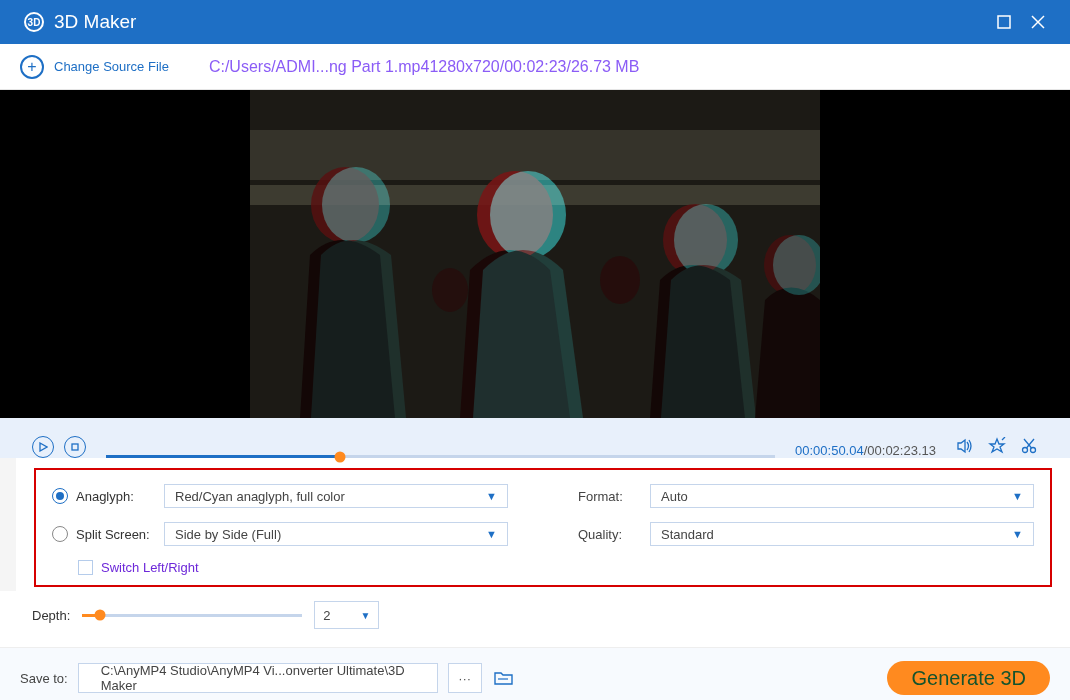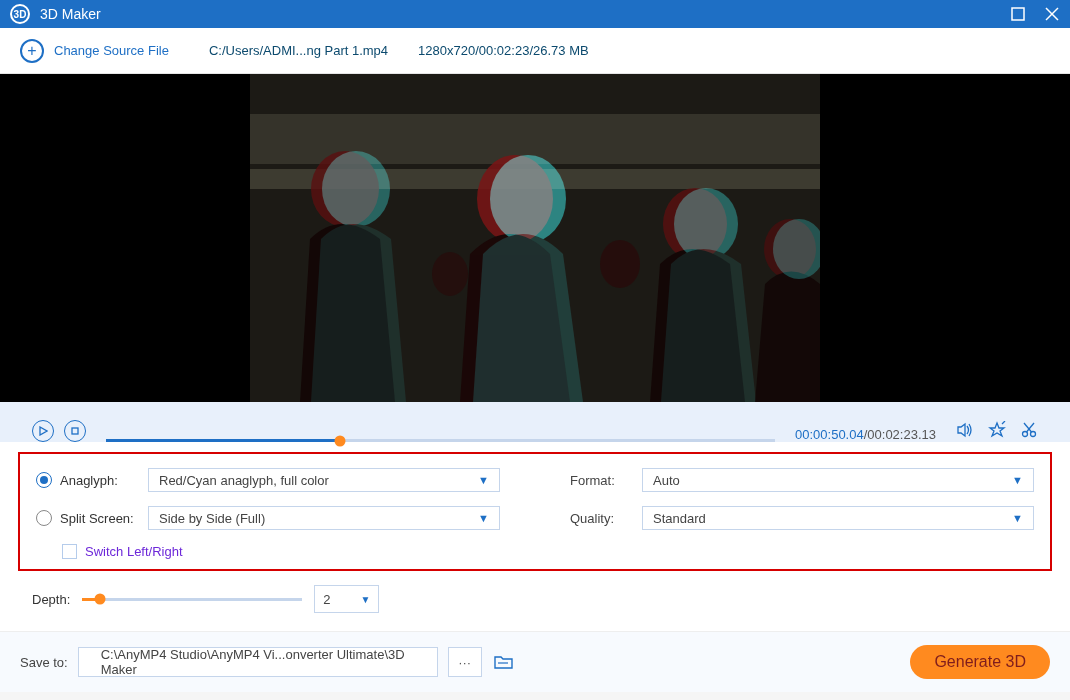--- a/index.html
+++ b/index.html
@@ -1,48 +1,48 @@
 <!DOCTYPE html>
 <html><head>
 <meta charset="utf-8">
 <style>
 * { box-sizing: border-box; margin: 0; padding: 0; font-family: -apple-system, "Segoe UI", Arial, sans-serif; }
 body { width: 1070px; height: 700px; background: #f5f5f5; font-size: 13px; color: #333; overflow: hidden; }
 
 
-.titlebar { background: #1e6fc5; height: 28px; display: flex; align-items: center; padding: 0 10px; color: #fff; }
+.titlebar { background: #1e6fc5; height: 44px; display: flex; align-items: center; padding: 0 24px; color: #fff; }
 .app-icon { width: 20px; height: 20px; border: 2px solid #fff; border-radius: 50%; display: flex; align-items: center; justify-content: center; font-size: 10px; font-weight: bold; margin-right: 10px; }
-.app-title { flex: 1; font-size: 14px; }
+.app-title { flex: 1; font-size: 19px; }
 .win-controls { display: flex; gap: 18px; align-items: center; }
 .win-btn { width: 16px; height: 16px; display: flex; align-items: center; justify-content: center; cursor: pointer; }
 
 
 .toolbar { background: #fff; height: 46px; display: flex; align-items: center; padding: 0 20px; border-bottom: 1px solid #e5e5e5; gap: 40px; }
 .change-source { display: flex; align-items: center; gap: 10px; color: #1e6fc5; cursor: pointer; }
 .plus-icon { width: 24px; height: 24px; border: 2px solid #1e6fc5; border-radius: 50%; display: flex; align-items: center; justify-content: center; font-size: 16px; line-height: 1; }
-.file-info { color: #0c4a6e; font-size: 13px; display: flex; gap: 30px; }
+.file-info { color: #8b5cf6; font-size: 16px; display: flex; }
 
 
 .video-area { background: #000; height: 328px; display: flex; align-items: center; justify-content: center; position: relative; }
 .video-preview { width: 570px; height: 100%; position: relative; background: #1a1a14; overflow: hidden; }
 
 
 .playback { background: #e8f0fb; height: 40px; display: flex; align-items: flex-end; padding: 0 32px; gap: 10px; }
 .pb-btn { width: 22px; height: 22px; border: 1.5px solid #1e6fc5; border-radius: 50%; display: flex; align-items: center; justify-content: center; cursor: pointer; }
 .seek { flex: 1; height: 3px; background: #c5d5eb; position: relative; margin: 0 10px; }
 .seek-fill { position: absolute; left: 0; top: 0; height: 100%; width: 35%; background: #1e6fc5; }
 .seek-thumb { position: absolute; left: 35%; top: 50%; transform: translate(-50%, -50%); width: 11px; height: 11px; background: #ff8a1f; border-radius: 50%; }
 .time-display { font-size: 13px; }
 .time-current { color: #1e6fc5; }
 .time-total { color: #555; }
 .pb-icons { display: flex; gap: 14px; margin-left: 10px; align-items: center; }
 .pb-icon { color: #1e6fc5; cursor: pointer; }
 
 
-.settings-outer { padding: 10px 18px 4px 18px; background: #fff; }
+.settings-outer { padding: 10px 18px 4px 18px; background: #fff; margin-left: 16px; }
 .settings-box { border: 2px solid #d60000; padding: 14px 16px 10px 16px; display: flex; gap: 70px; }
 .settings-col { flex: 1; display: flex; flex-direction: column; gap: 14px; }
 .row { display: flex; align-items: center; gap: 12px; }
 .radio-group { display: flex; align-items: center; gap: 8px; width: 100px; }
 .radio { width: 16px; height: 16px; border: 1.5px solid #888; border-radius: 50%; display: flex; align-items: center; justify-content: center; cursor: pointer; }
 .radio.selected { border-color: #1e6fc5; }
 .radio.selected::after { content: ''; width: 8px; height: 8px; background: #1e6fc5; border-radius: 50%; }
 .field-label { color: #444; width: 60px; text-align: left; }
 .select { flex: 1; height: 24px; border: 1px solid #c5d5eb; background: #fff; display: flex; align-items: center; justify-content: space-between; padding: 0 10px; color: #444; cursor: pointer; }
 .select .chev { color: #1e6fc5; font-size: 11px; }
@@ -57,21 +57,21 @@
 .depth-thumb { position: absolute; left: 8%; top: 50%; transform: translate(-50%, -50%); width: 11px; height: 11px; background: #ff8a1f; border-radius: 50%; }
 .depth-select { width: 65px; height: 28px; border: 1px solid #c5d5eb; display: flex; align-items: center; justify-content: space-between; padding: 0 8px; color: #444; cursor: pointer; }
 
 
 .bottom { background: #f7fafe; height: 60px; display: flex; align-items: center; padding: 0 20px; gap: 10px; }
 .save-label { color: #444; }
 .save-path { flex: 0 0 360px; height: 30px; border: 1px solid #c5d5eb; display: flex; align-items: center; padding: 0 22px; color: #444; background: #fff; }
 .ellipsis-btn { width: 34px; height: 30px; border: 1px solid #c5d5eb; display: flex; align-items: center; justify-content: center; cursor: pointer; background: #fff; color: #555; }
 .folder-btn { width: 24px; height: 24px; color: #1e6fc5; cursor: pointer; display: flex; align-items: center; justify-content: center; }
 .spacer-flex { flex: 1; }
-.generate-btn { background: #ff8a1f; color: #7f1d1d; padding: 12px 24px; height: 34px; border-radius: 17px; display: flex; align-items: center; cursor: pointer; font-size: 16px; }
+.generate-btn { background: #ff8a1f; color: #14532d; padding: 12px 24px; height: 34px; border-radius: 17px; display: flex; align-items: center; cursor: pointer; font-size: 20px; }
 </style>
 </head>
 <body>
 
 <div class="titlebar">
   <div class="app-icon">3D</div>
   <div class="app-title">3D Maker</div>
   <div class="win-controls">
     <div class="win-btn">
       <svg width="14" height="14" viewBox="0 0 14 14">

